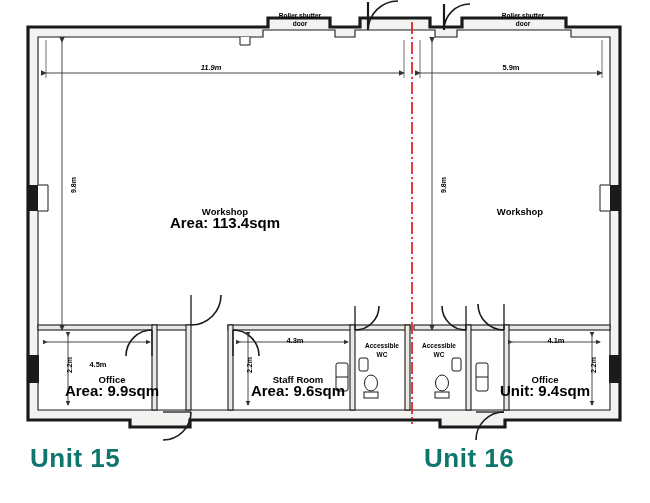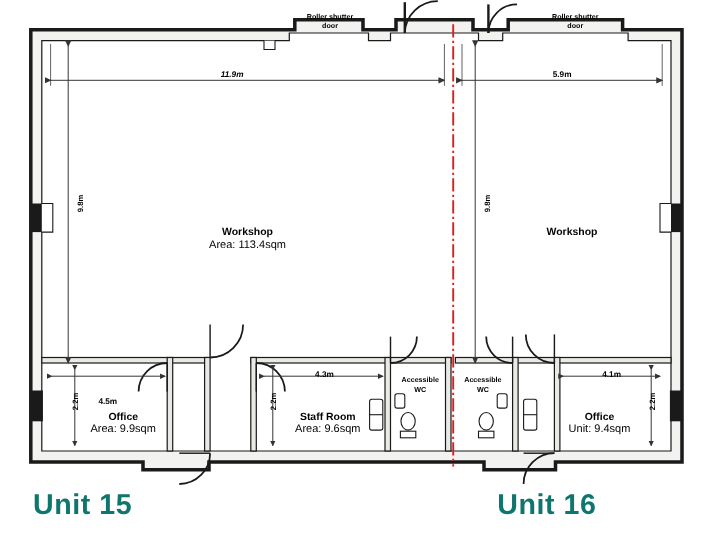--- a/index.html
+++ b/index.html
@@ -4,25 +4,25 @@
 <style>
   html,body{margin:0;padding:0;background:#ffffff;}
   body{width:650px;height:503px;position:relative;overflow:hidden;
        font-family:"Liberation Sans", sans-serif;color:#111;}
 
   #plan{position:absolute;left:0;top:0;width:650px;height:503px;}
 
   .unit-label{position:absolute;font-size:26px;font-weight:bold;
               letter-spacing:.5px;color:#0f766e;white-space:nowrap;}
   #unit15-label{left:30px;top:443px;}
-  #unit16-label{left:424px;top:443px;margin-left:28px;}
+  #unit16-label{left:424px;top:443px;}
 
   .txt{position:absolute;white-space:nowrap;text-align:center;color:#000;}
   .room-name{font-size:9.5px;font-weight:bold;line-height:11px;margin-top:16px;}
-  .room-area{font-size:10px;font-weight:normal;line-height:11px;}
+  .room-area{font-size:15px;font-weight:bold;line-height:11px;}
   .dim{font-size:7.5px;font-weight:bold;}
   .dim-v{font-size:7px;font-weight:bold;transform-origin:0 0;transform:rotate(-90deg);}
   .note{font-size:6.5px;font-weight:bold;line-height:8px;text-align:center;}
   .wc-name{font-size:6.5px;font-weight:bold;line-height:8.5px;text-align:center;}
 </style>
 </head>
 <body>
 
 <svg id="plan" viewBox="0 0 650 503">
 

